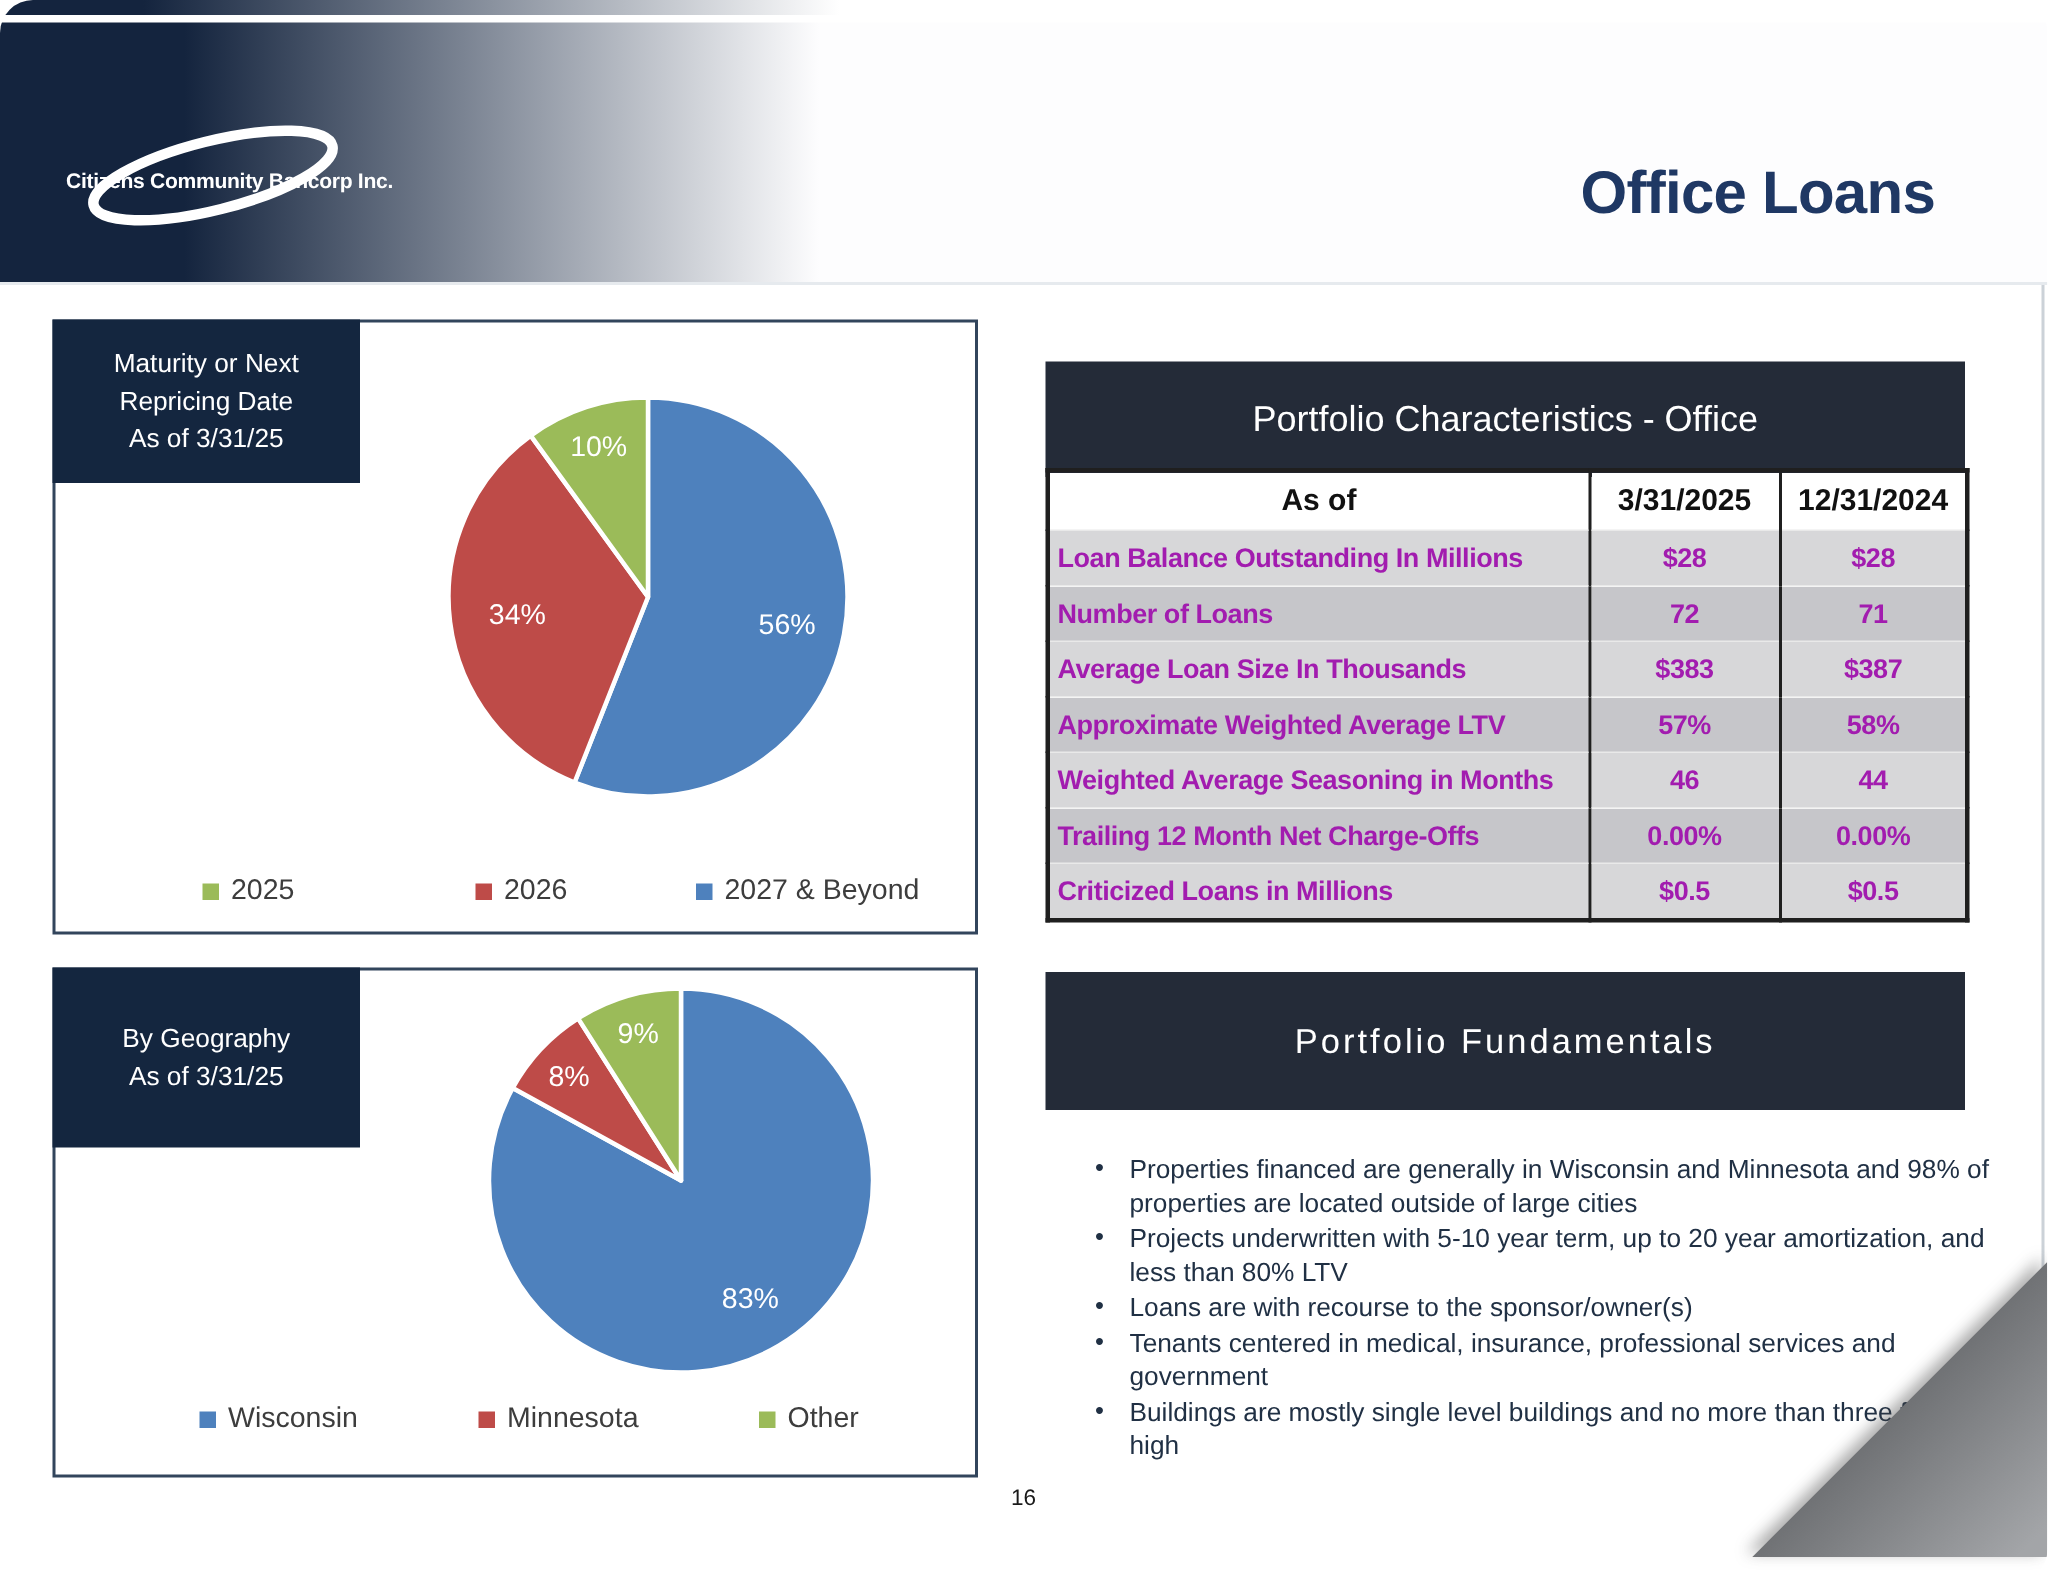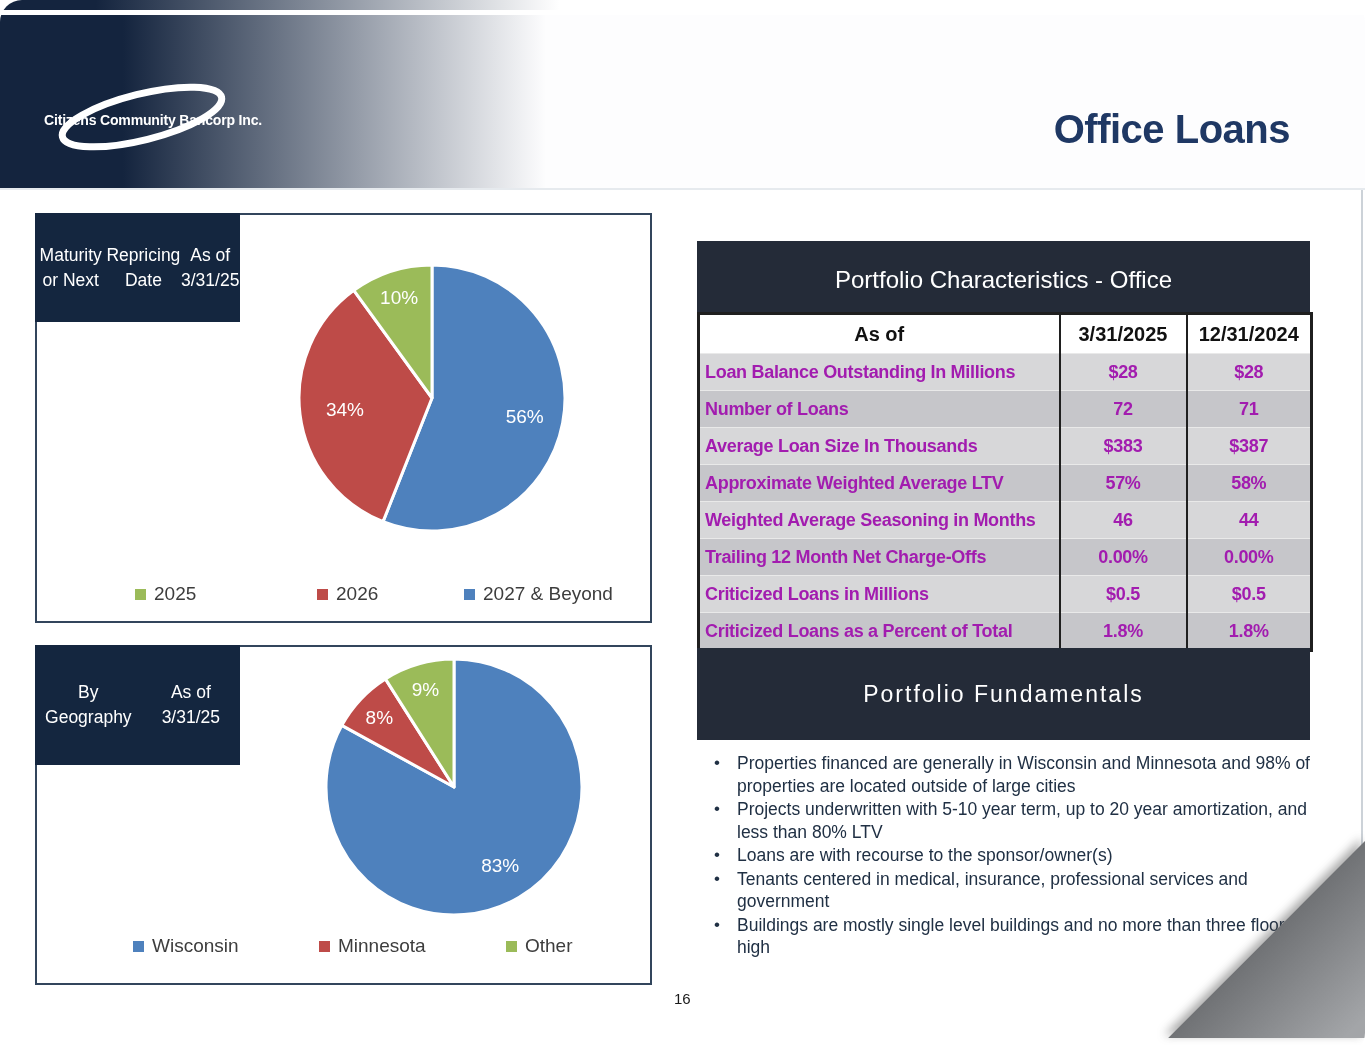--- a/index.html
+++ b/index.html
@@ -16,21 +16,21 @@
   .logo-text{fill:#ffffff;font-weight:bold;font-size:14px;letter-spacing:-0.2px;
              font-family:"Liberation Sans",sans-serif;}
   .slide-title{position:absolute;right:75px;top:92px;font-size:40px;font-weight:bold;
                color:#1F3864;letter-spacing:-0.5px;}
 
   
   .chart-box{position:absolute;background:#fff;border:2px solid #32455C;}
   #box-maturity{left:35px;top:213px;width:613px;height:406px;}
   #box-geo{left:35px;top:645px;width:613px;height:336px;}
   .panel-label{position:absolute;left:-2px;top:-2px;width:205px;background:#14263F;
-               color:#fff;display:flex;flex-direction:row;justify-content:center;
+               color:#fff;display:flex;flex-direction:column;justify-content:center;
                align-items:center;text-align:center;font-size:17.5px;line-height:25px;}
   #box-maturity .panel-label{height:109px;}
   #box-geo .panel-label{height:120px;}
   .pie-svg{position:absolute;left:0;top:0;}
   .pie-label{fill:#ffffff;font-size:19px;font-family:"Liberation Sans",sans-serif;}
   .legend-item{position:absolute;display:flex;align-items:center;gap:8px;
                font-size:19px;color:#3d3d3d;}
   .lg-sq{width:11px;height:11px;display:inline-block;flex:0 0 11px;}
   #box-maturity .legend-item{top:368px;}
   #box-geo .legend-item{top:288px;}
@@ -48,21 +48,21 @@
                    font-weight:bold;overflow:hidden;white-space:nowrap;}
   .char-table{border:3px solid #1f1f1f;}
   .char-table thead th{background:#fff;height:36px;font-size:20px;color:#111;text-align:center;}
   .char-table tbody td{height:34px;font-size:18px;letter-spacing:-0.3px;color:#a21caf;}
   .char-table tbody td.lbl{text-align:left;padding-left:5px;}
   .char-table tbody td.val{text-align:center;}
   .char-table tbody tr:nth-child(odd) td{background:#D7D7D9;}
   .char-table tbody tr:nth-child(even) td{background:#C6C6CA;}
   .char-table tbody tr td{border-top:1px solid #e9e9e9;}
 
-  .bullets{position:absolute;left:697px;top:752px;width:600px;margin:0;padding:0 0 0 14px;
+  .bullets{position:absolute;left:697px;top:752px;width:600px;margin:16px;padding:0 0 0 14px;
            list-style:none;color:#203044;font-size:17.5px;line-height:22.5px;}
   .bullets li{position:relative;padding-left:26px;margin-bottom:1px;}
   .bullets li::before{content:"\2022";position:absolute;left:3px;top:0;font-size:17px;}
 
   
   .page-number{position:absolute;left:674px;top:990px;font-size:15px;color:#1a1a1a;}
   .slide-edge{position:absolute;left:1361px;top:190px;width:2px;height:848px;background:#ccd2d8;}
   .corner-wrap{position:absolute;left:1160px;top:835px;width:205px;height:203px;
                filter:drop-shadow(-4px -3px 5px rgba(70,70,70,0.45));}
   .corner-tri{width:100%;height:100%;
@@ -187,25 +187,20 @@
       <tr>
         <td class="lbl">Trailing 12 Month Net Charge-Offs</td>
         <td class="val">0.00%</td>
         <td class="val">0.00%</td>
       </tr>
       <tr>
         <td class="lbl">Criticized Loans in Millions</td>
         <td class="val">$0.5</td>
         <td class="val">$0.5</td>
       </tr>
-      <tr>
-        <td class="lbl">Criticized Loans as a Percent of Total</td>
-        <td class="val">1.8%</td>
-        <td class="val">1.8%</td>
-      </tr>
     </tbody>
   </table>
 
   <div class="section-header" id="fund-header">
     <span>Portfolio Fundamentals</span>
   </div>
 
   <ul class="bullets">
     <li>Properties financed are generally in Wisconsin and Minnesota and 98% of properties are located outside of large cities</li>
     <li>Projects underwritten with 5-10 year term, up to 20 year amortization, and less than 80% LTV</li>

